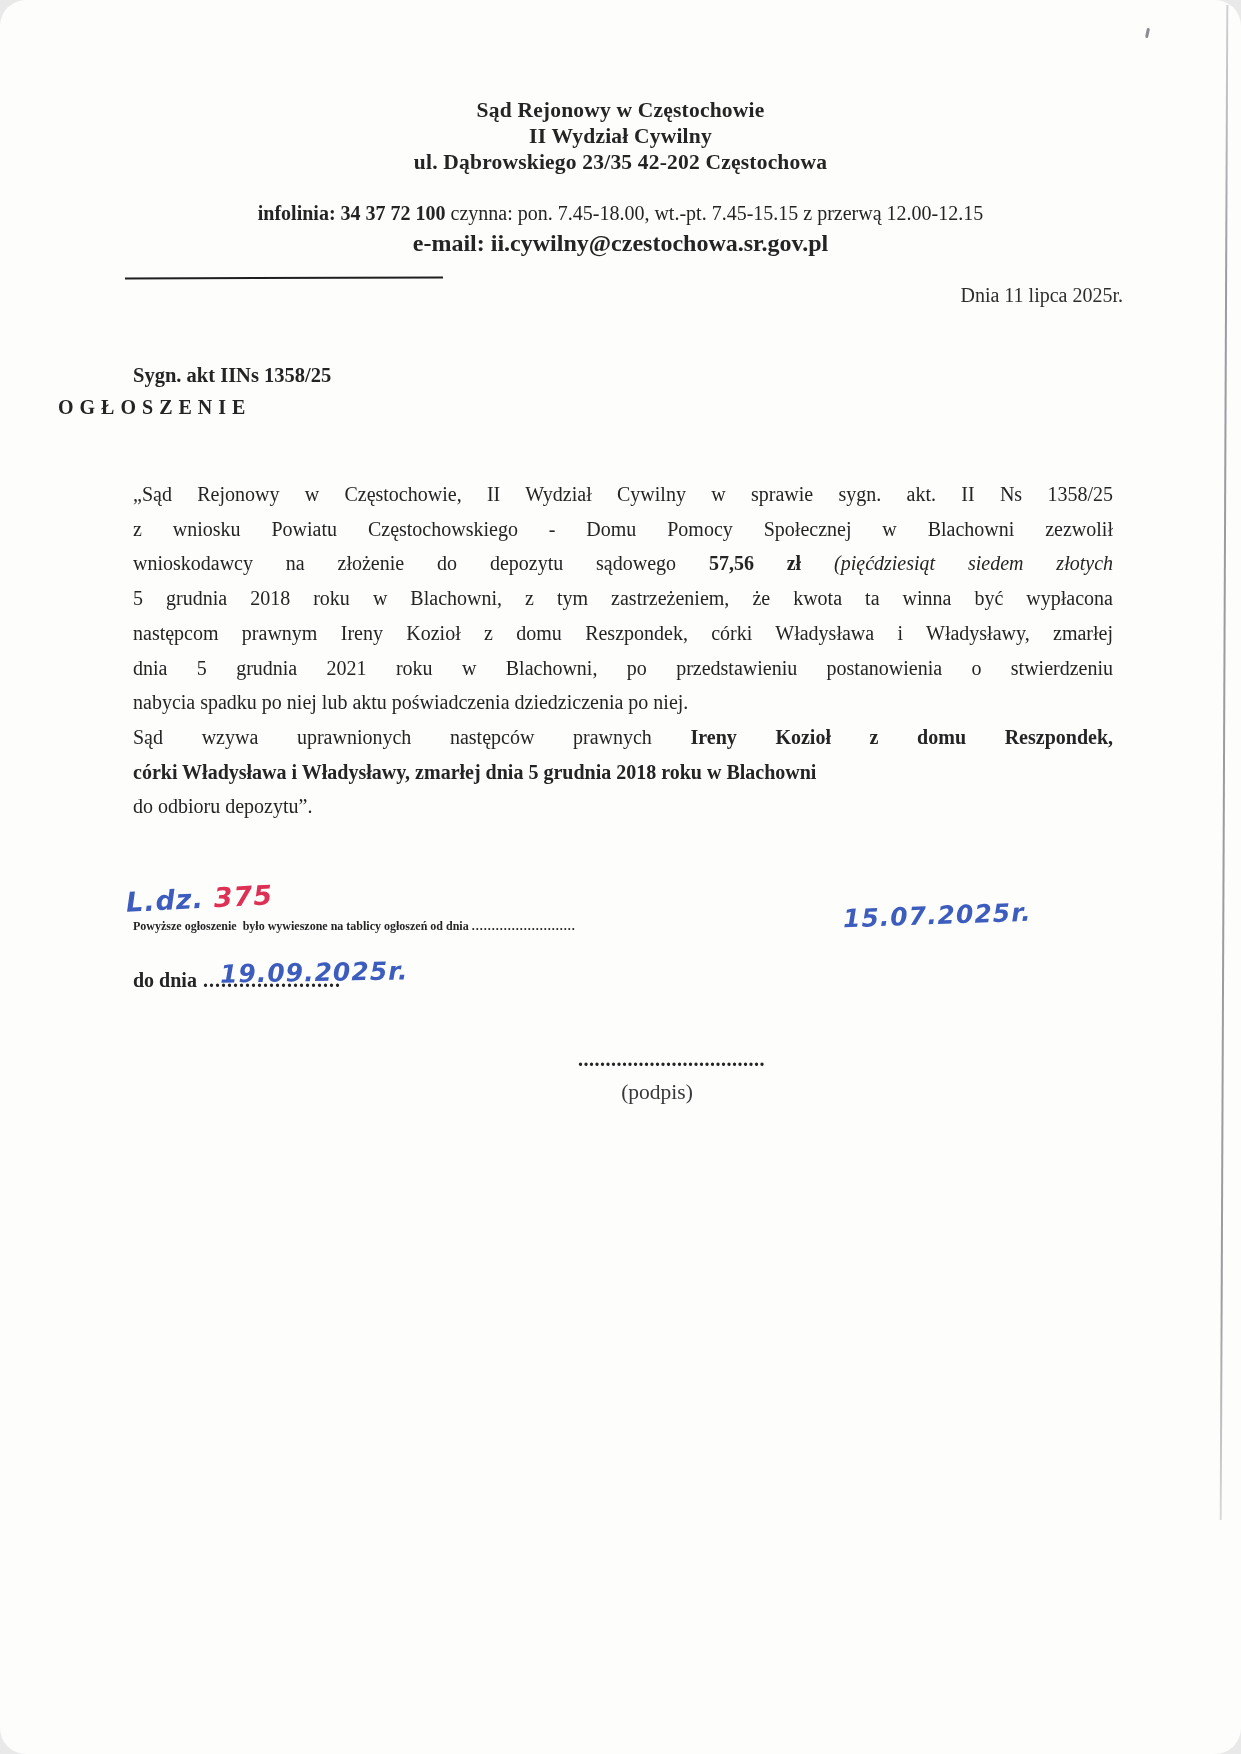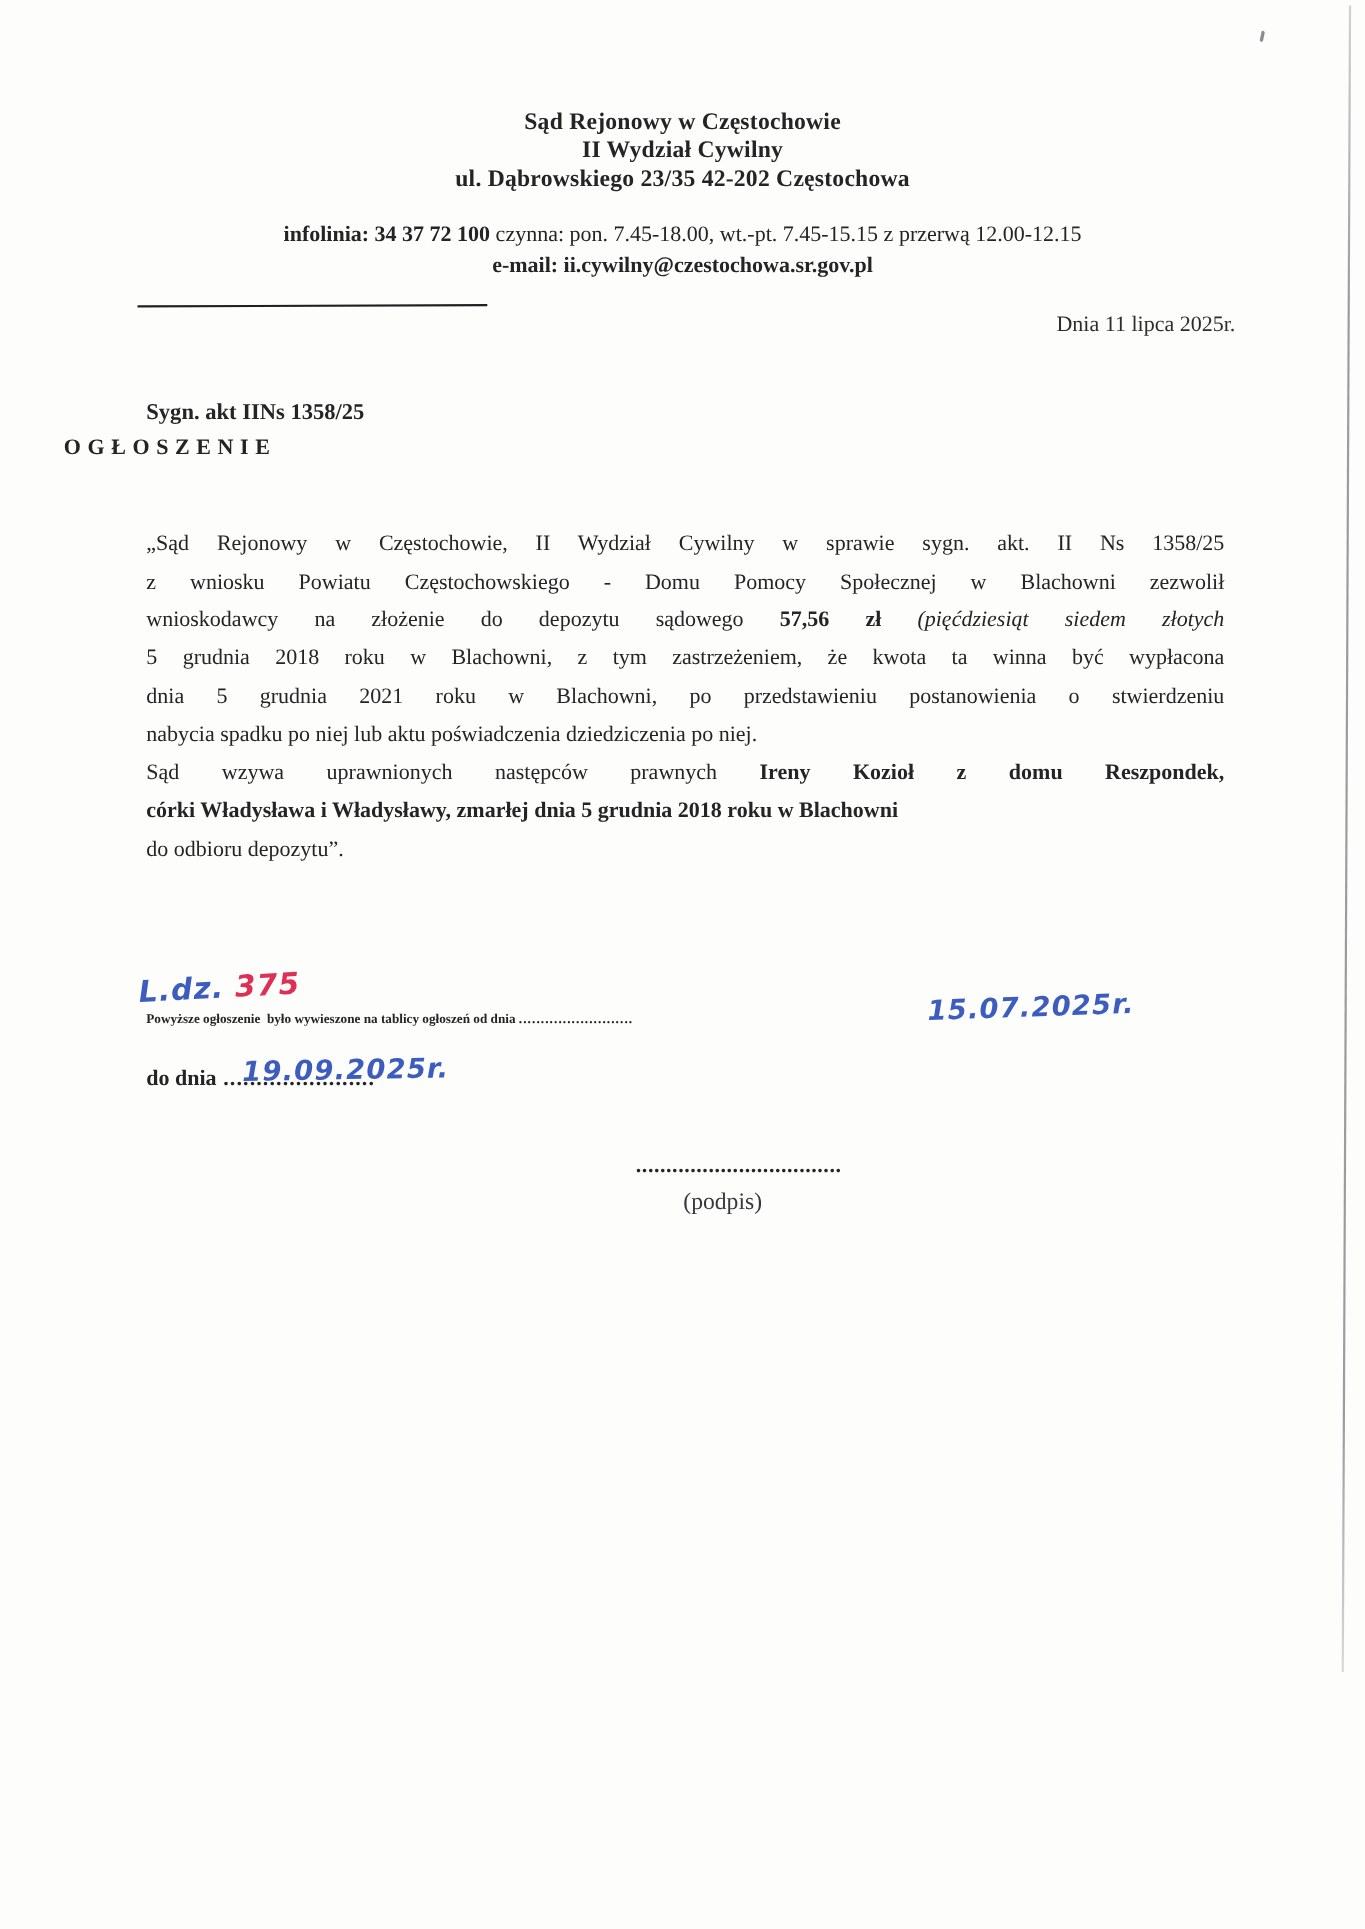--- a/index.html
+++ b/index.html
@@ -5,36 +5,37 @@
 <style>
   html,body{margin:0;padding:0;background:#e9e9e9;}
   .page{
     position:relative;
     width:1241px;height:1754px;
     margin:0 auto;
     background:#fdfdfc;
     overflow:hidden;
     font-family:"Liberation Serif","DejaVu Serif",serif;
     color:var(--ink,#242424);
+    border-radius:26px;
   }
   .b{font-weight:bold;}
   .i{font-style:italic;}
 
   .header{
     position:absolute;top:97px;left:0;width:100%;
     text-align:center;font-weight:bold;
     font-size:21.5px;line-height:26px;letter-spacing:.2px;
   }
   .infoline{
     position:absolute;top:202px;left:0;width:100%;
     text-align:center;font-size:20px;
   }
   .emailline{
     position:absolute;top:230px;left:0;width:100%;
-    text-align:center;font-size:20px;font-weight:bold;
+    text-align:center;font-size:24px;font-weight:bold;
   }
   .divider{
     position:absolute;top:277px;left:125px;width:318px;height:2px;
     background:#1f1f1f;transform:rotate(-.2deg);
   }
   .dateline{
     position:absolute;top:284px;right:118px;
     font-size:20px;color:#2d2d2b;
   }
   .caseno{
@@ -124,20 +125,21 @@
 
   <div class="caseno">Sygn. akt IINs 1358/25</div>
 
   <div class="title">OGŁOSZENIE</div>
 
   <div class="bodytext">
       <div class="bline j"><span>„Sąd Rejonowy w Częstochowie, II Wydział Cywilny w sprawie sygn. akt. II Ns 1358/25</span></div>
       <div class="bline j"><span>z wniosku Powiatu Częstochowskiego - Domu Pomocy Społecznej w Blachowni zezwolił</span></div>
       <div class="bline j"><span>wnioskodawcy na złożenie do depozytu sądowego </span><span class="b">57,56 zł</span><span> </span><span class="i">(pięćdziesiąt siedem złotych</span></div>
       <div class="bline j"><span>5 grudnia 2018 roku w Blachowni, z tym zastrzeżeniem, że kwota ta winna być wypłacona</span></div>
+      <div class="bline j"><span>następcom prawnym Ireny Kozioł z domu Reszpondek, córki Władysława i Władysławy, zmarłej</span></div>
       <div class="bline j"><span>dnia 5 grudnia 2021 roku w Blachowni, po przedstawieniu postanowienia o stwierdzeniu</span></div>
       <div class="bline"><span>nabycia spadku po niej lub aktu poświadczenia dziedziczenia po niej.</span></div>
       <div class="bline j"><span>Sąd wzywa uprawnionych następców prawnych </span><span class="b">Ireny Kozioł z domu Reszpondek,</span></div>
       <div class="bline"><span class="b">córki Władysława i Władysławy, zmarłej dnia 5 grudnia 2018 roku w Blachowni</span></div>
       <div class="bline"><span>do odbioru depozytu”.</span></div>
     </div>
 
   <div class="ldz hand">
     <span class="blue">L.dz.</span><span class="red">375</span>
   </div>

